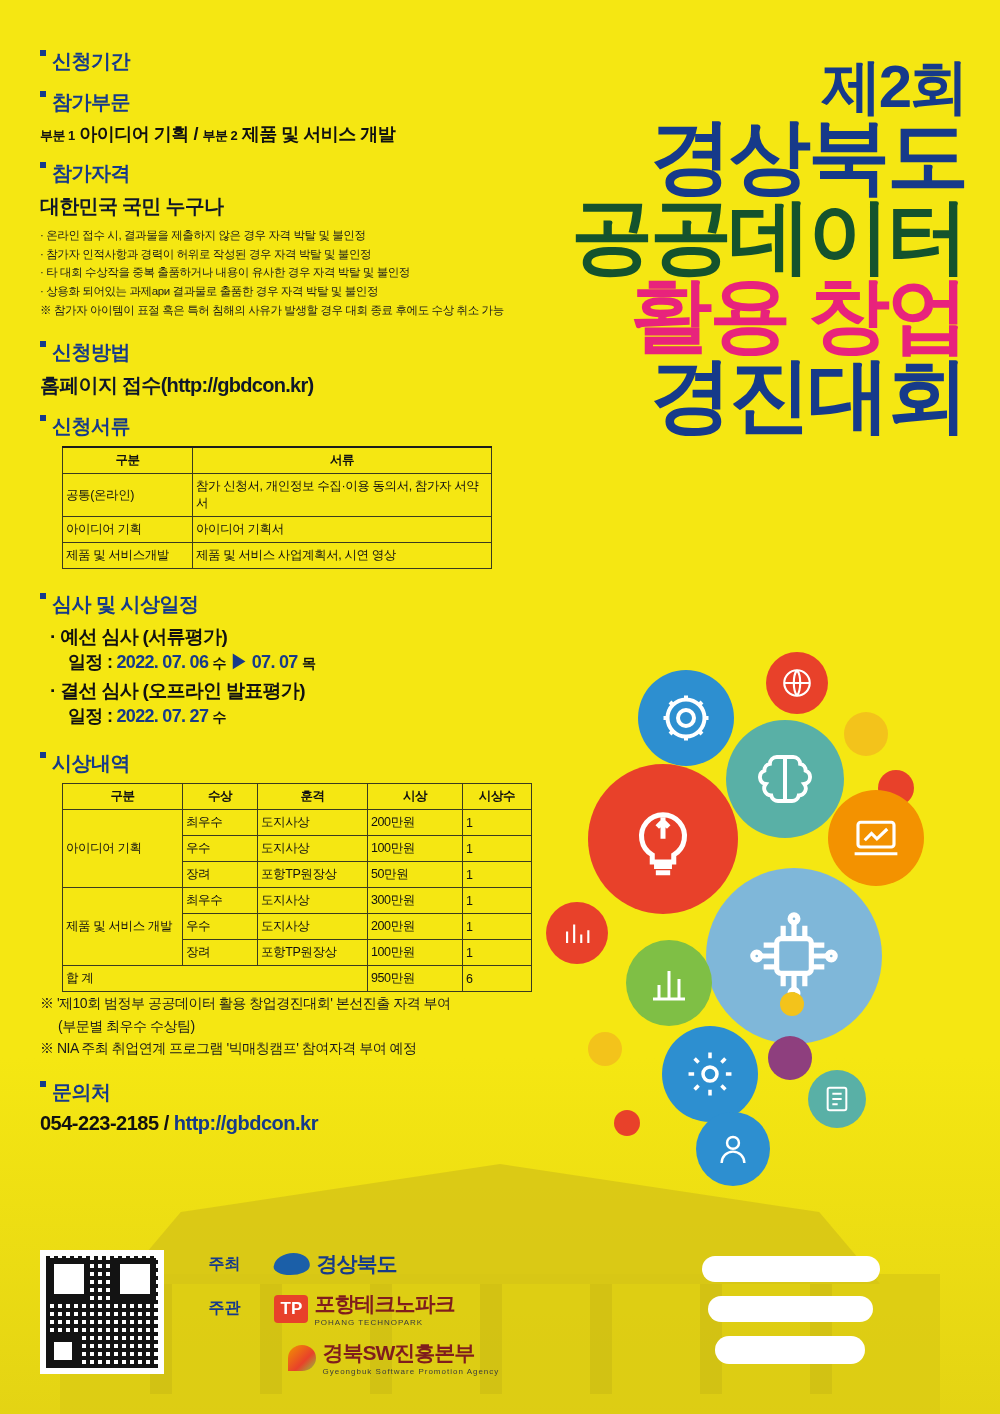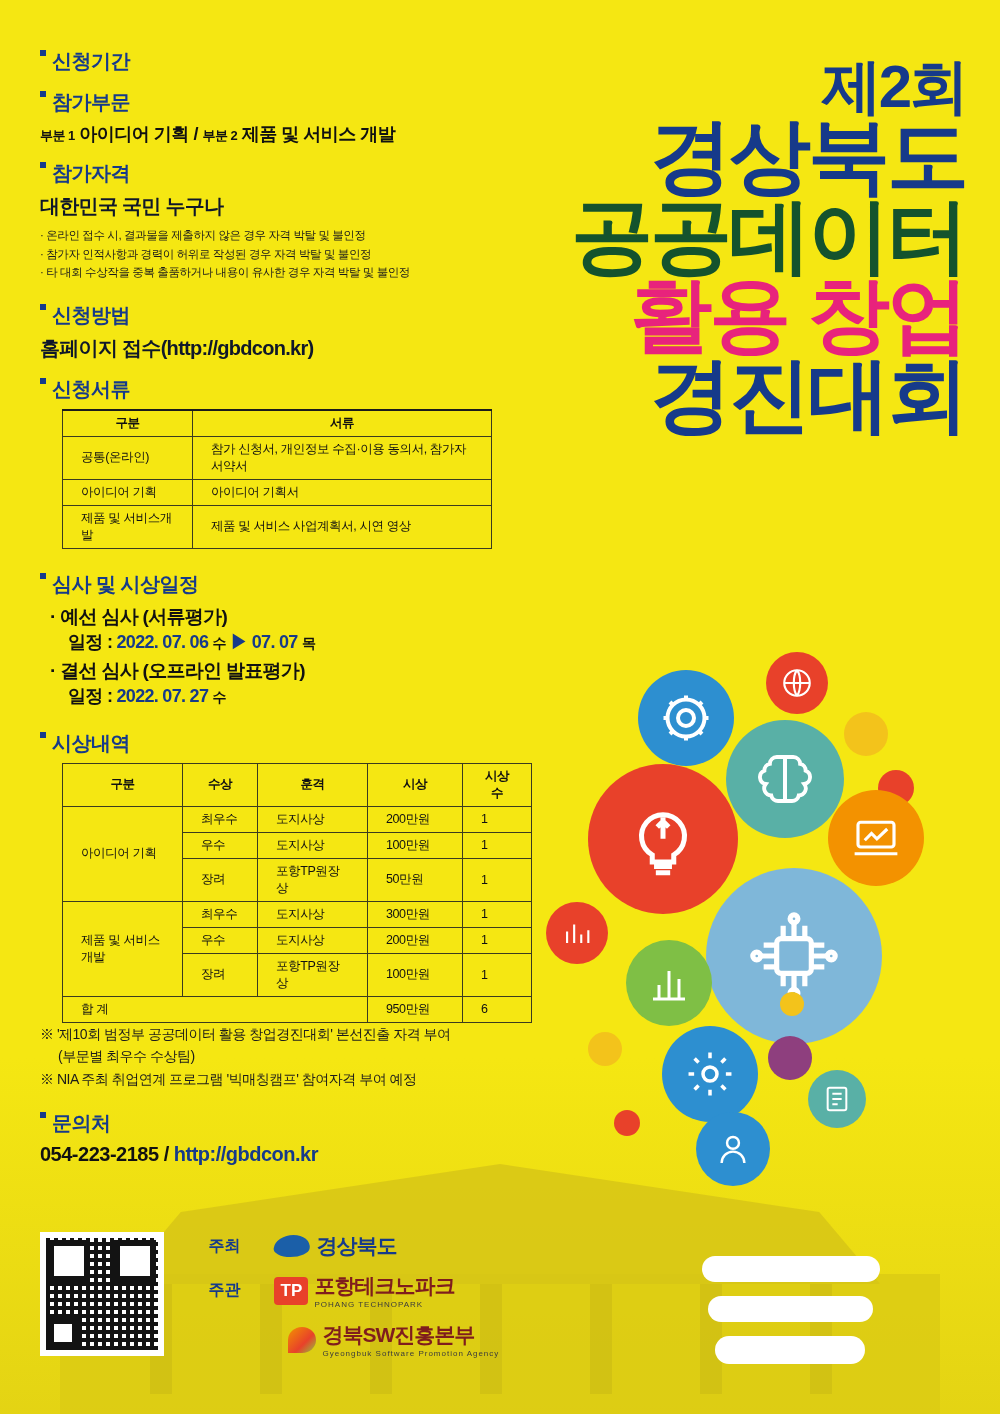--- a/index.html
+++ b/index.html
@@ -65,42 +65,42 @@
   .notes { margin-top:6px; font-size:11.5px; line-height:1.62; color:#1b1b1b; letter-spacing:-0.4px;}
   .notes div { white-space:nowrap; }
 
   
   table.doc, table.prize {
     border-collapse:collapse; width:430px; margin-top:4px; margin-left:22px;
     font-size:12.5px; color:#111;
   }
   table.doc th, table.doc td,
   table.prize th, table.prize td {
-    border:1px solid #3b3b1f; padding:4px 18px; letter-spacing:-0.4px;
+    border:1px solid #3b3b1f; padding:4px 3px; letter-spacing:-0.4px;
   }
   table.doc th, table.prize th { font-weight:bold; }
   table.doc tr:first-child th { border-top:2px solid #1b1b1b; }
   table.prize { width:470px; margin-left:22px; }
 
   
   .sched { margin-left:10px; }
   .sched .item { font-size:19px; font-weight:bold; color:#111; letter-spacing:-0.7px; margin-top:4px;}
   .sched .sub { font-size:18px; font-weight:bold; color:#111; margin-left:18px; letter-spacing:-0.7px;}
   .sched .sub .d { color:#163a8a; }
   .sched .sub .w { font-size:14px; }
   .sched .inline-d { color:#163a8a; }
 
   .foot-notes { font-size:14px; line-height:1.6; letter-spacing:-0.5px; }
   .foot-notes .indent { padding-left:18px; }
 
   .contact-line { font-size:20px; font-weight:bold; color:#111; letter-spacing:-0.5px; }
   .contact-line .url { color:#163a8a; }
 
   
-  .bottom-area { position:absolute; left:40px; bottom:44px; width:520px; z-index:4; }
+  .bottom-area { position:absolute; left:40px; bottom:26px; width:520px; z-index:4; }
   .qr {
     width:124px; height:124px; background:#fff; padding:6px; display:inline-block; vertical-align:top;
   }
   .qr-inner {
     width:112px; height:112px;
     background-image:
       linear-gradient(90deg,#000 50%, transparent 50%),
       linear-gradient(0deg,#000 50%, transparent 50%);
     background-size:8px 8px, 8px 8px;
     background-color:#fff;
@@ -290,20 +290,22 @@
     </div>
   </div>
 
   <div class="sec">
     <div class="sec-title">참가자격</div>
     <div class="bold-line">대한민국 국민 누구나</div>
     <div class="notes">
       <div>· 온라인 접수 시, 결과물을 제출하지 않은 경우 자격 박탈 및 불인정</div>
       <div>· 참가자 인적사항과 경력이 허위로 작성된 경우 자격 박탈 및 불인정</div>
       <div>· 타 대회 수상작을 중복 출품하거나 내용이 유사한 경우 자격 박탈 및 불인정</div>
+      <div>· 상용화 되어있는 과제ари 결과물로 출품한 경우 자격 박탈 및 불인정</div>
+      <div>※ 참가자 아이템이 표절 혹은 특허 침해의 사유가 발생할 경우 대회 종료 후에도 수상 취소 가능</div>
     </div>
   </div>
 
   <div class="sec" style="margin-top:20px;">
     <div class="sec-title">신청방법</div>
     <div class="bold-line">홈페이지 접수(http://gbdcon.kr)</div>
   </div>
 
   <div class="sec" style="margin-top:14px;">
     <div class="sec-title">신청서류</div>

